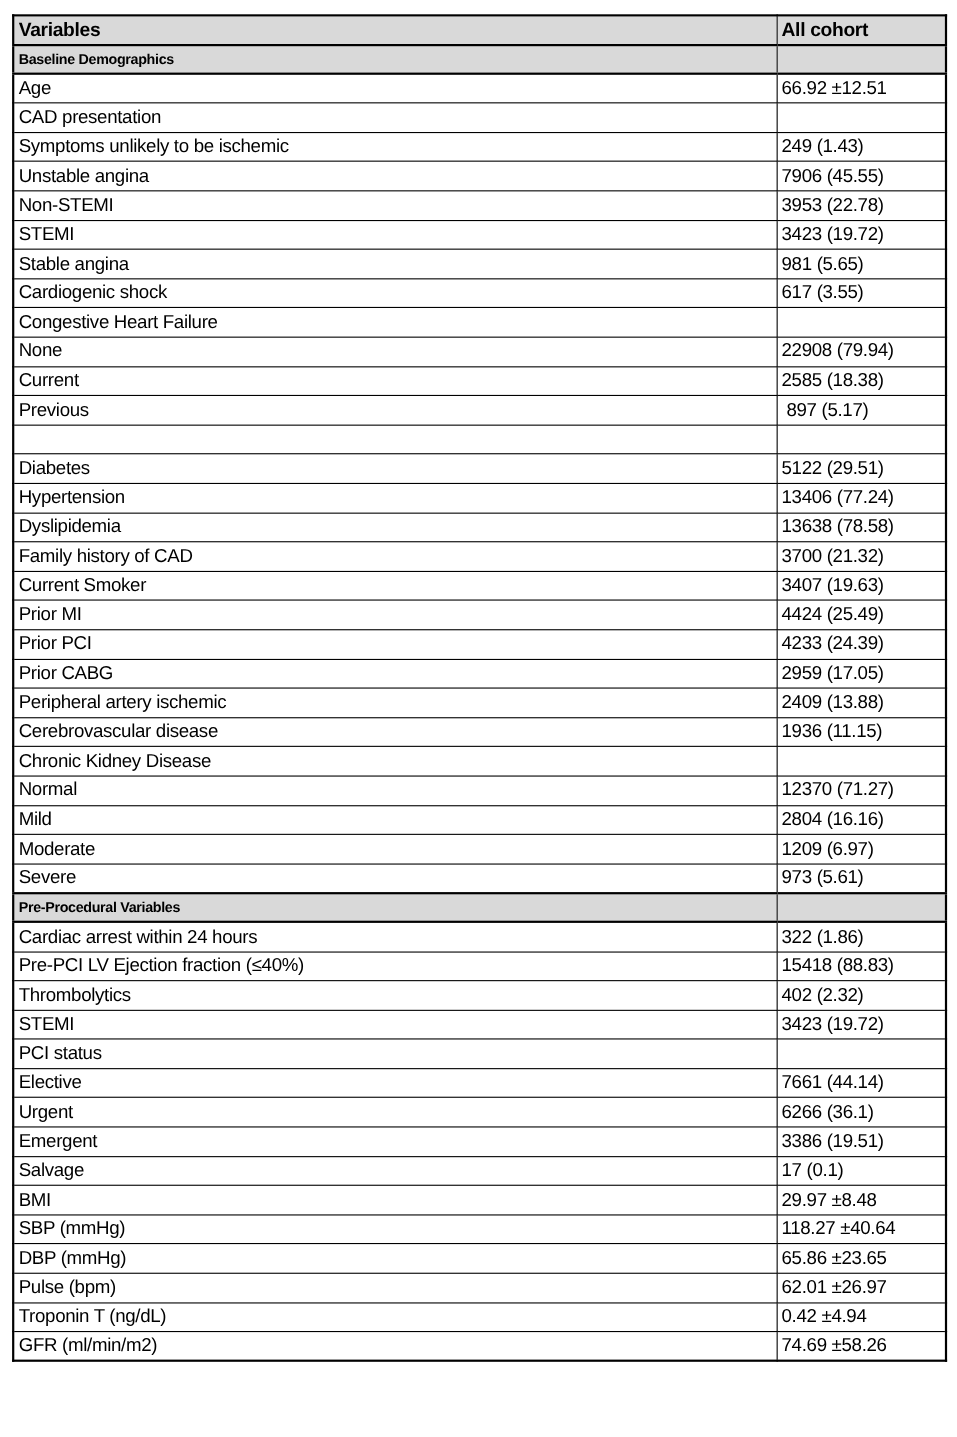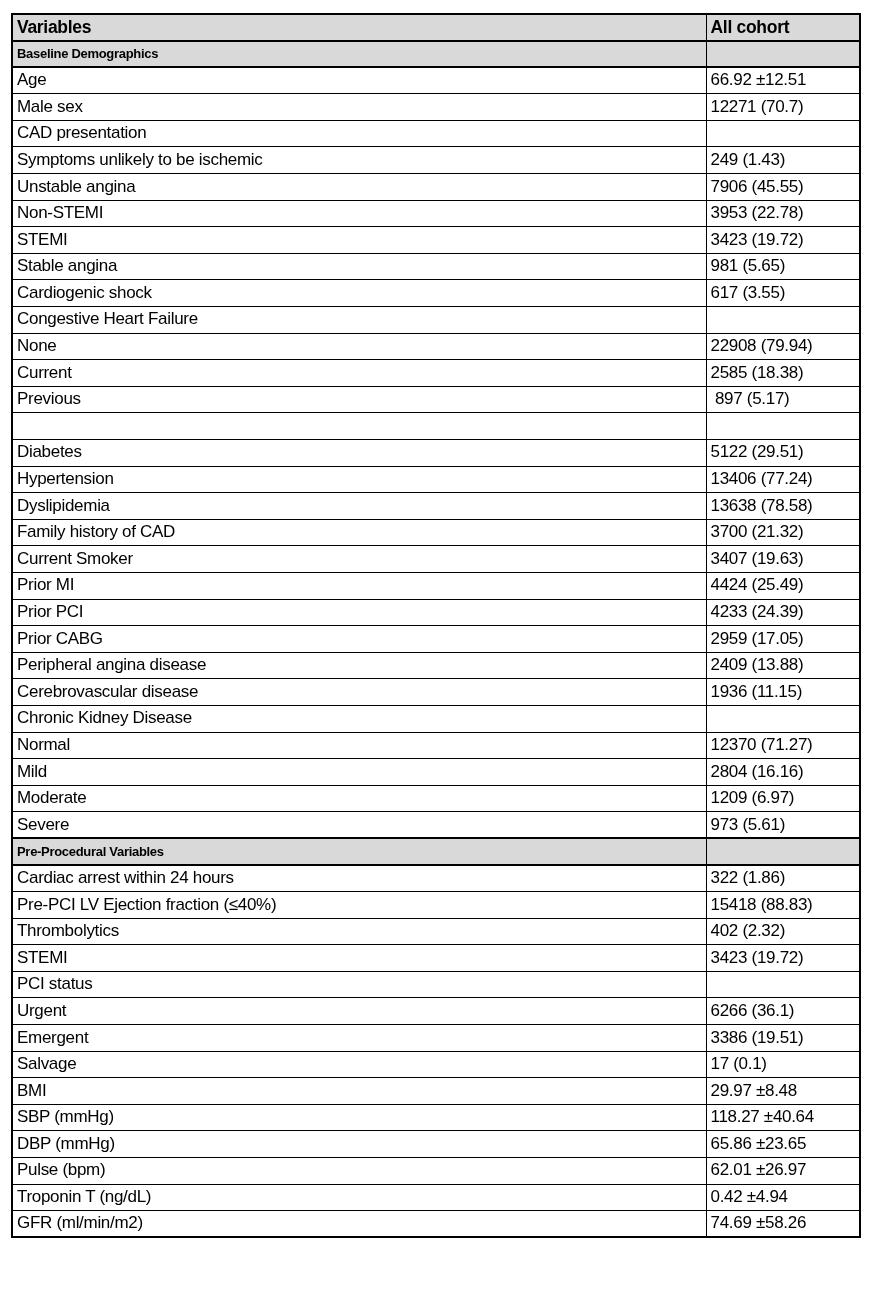--- a/index.html
+++ b/index.html
@@ -78,24 +78,20 @@
     <tbody>
         <tr class="section">
           <td>Baseline Demographics</td>
           <td></td>
         </tr>
         <tr class="data">
           <td>Age</td>
           <td>66.92 ±12.51</td>
         </tr>
         <tr class="data">
-          <td>Male sex</td>
-          <td>12271 (70.7)</td>
-        </tr>
-        <tr class="data">
           <td>CAD presentation</td>
           <td></td>
         </tr>
         <tr class="data">
           <td>Symptoms unlikely to be ischemic</td>
           <td>249 (1.43)</td>
         </tr>
         <tr class="data">
           <td>Unstable angina</td>
           <td>7906 (45.55)</td>
@@ -162,21 +158,21 @@
         </tr>
         <tr class="data">
           <td>Prior PCI</td>
           <td>4233 (24.39)</td>
         </tr>
         <tr class="data">
           <td>Prior CABG</td>
           <td>2959 (17.05)</td>
         </tr>
         <tr class="data">
-          <td>Peripheral angina disease</td>
+          <td>Peripheral artery ischemic</td>
           <td>2409 (13.88)</td>
         </tr>
         <tr class="data">
           <td>Cerebrovascular disease</td>
           <td>1936 (11.15)</td>
         </tr>
         <tr class="data">
           <td>Chronic Kidney Disease</td>
           <td></td>
         </tr>
@@ -212,20 +208,24 @@
           <td>Thrombolytics</td>
           <td>402 (2.32)</td>
         </tr>
         <tr class="data">
           <td>STEMI</td>
           <td>3423 (19.72)</td>
         </tr>
         <tr class="data">
           <td>PCI status</td>
           <td></td>
+        </tr>
+        <tr class="data">
+          <td>Elective</td>
+          <td>7661 (44.14)</td>
         </tr>
         <tr class="data">
           <td>Urgent</td>
           <td>6266 (36.1)</td>
         </tr>
         <tr class="data">
           <td>Emergent</td>
           <td>3386 (19.51)</td>
         </tr>
         <tr class="data">

